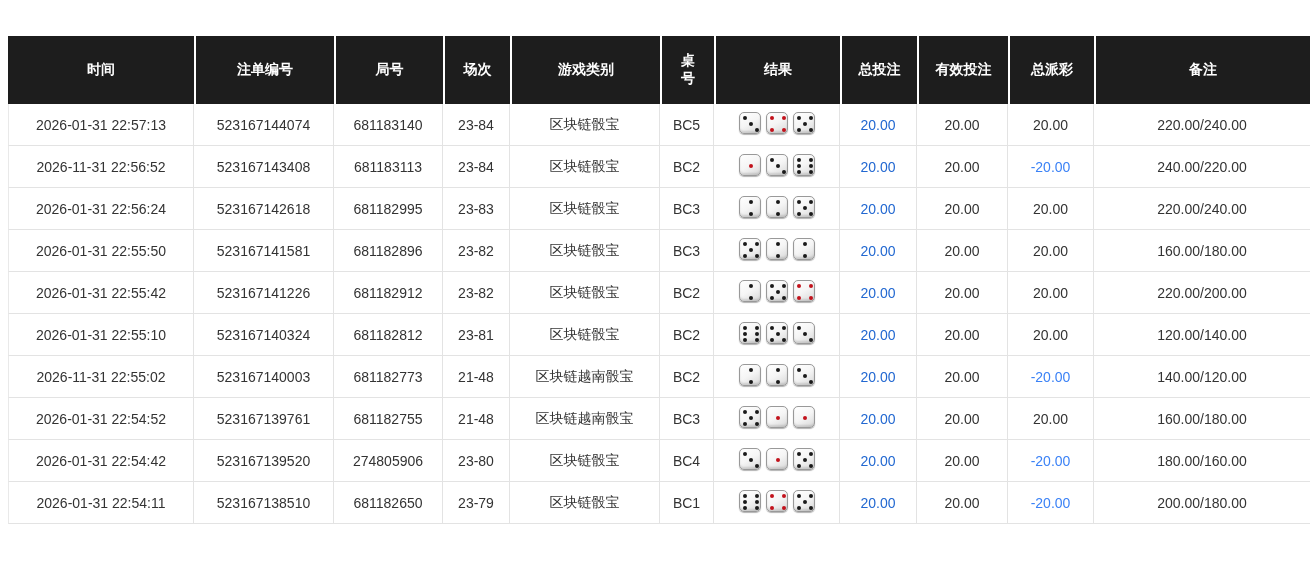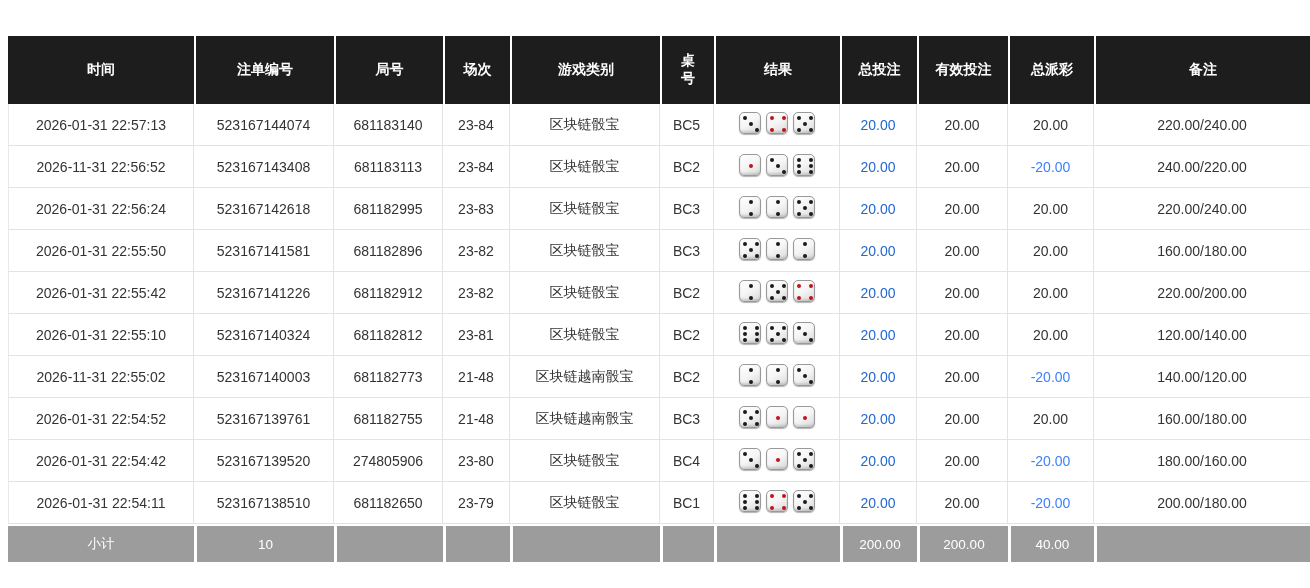--- a/index.html
+++ b/index.html
@@ -393,28 +393,15 @@
                 <span class="pip" style="top: 15px; left: 15px;"></span>
               </span>
             </span></td>
           <td class="val-blue">20.00</td>
           <td>20.00</td>
           <td class="val-neg">-20.00</td>
           <td>200.00/180.00</td>
         </tr>
       </tbody>
     <tfoot id="foot-rows">
-        <tr class="row-sub">
-          <td>小计</td>
-          <td>10</td>
-          <td></td>
-          <td></td>
-          <td></td>
-          <td></td>
-          <td></td>
-          <td>200.00</td>
-          <td>200.00</td>
-          <td>40.00</td>
-          <td></td>
-        </tr>
       </tfoot>
   </table>
 </div>
 
 </body></html>

